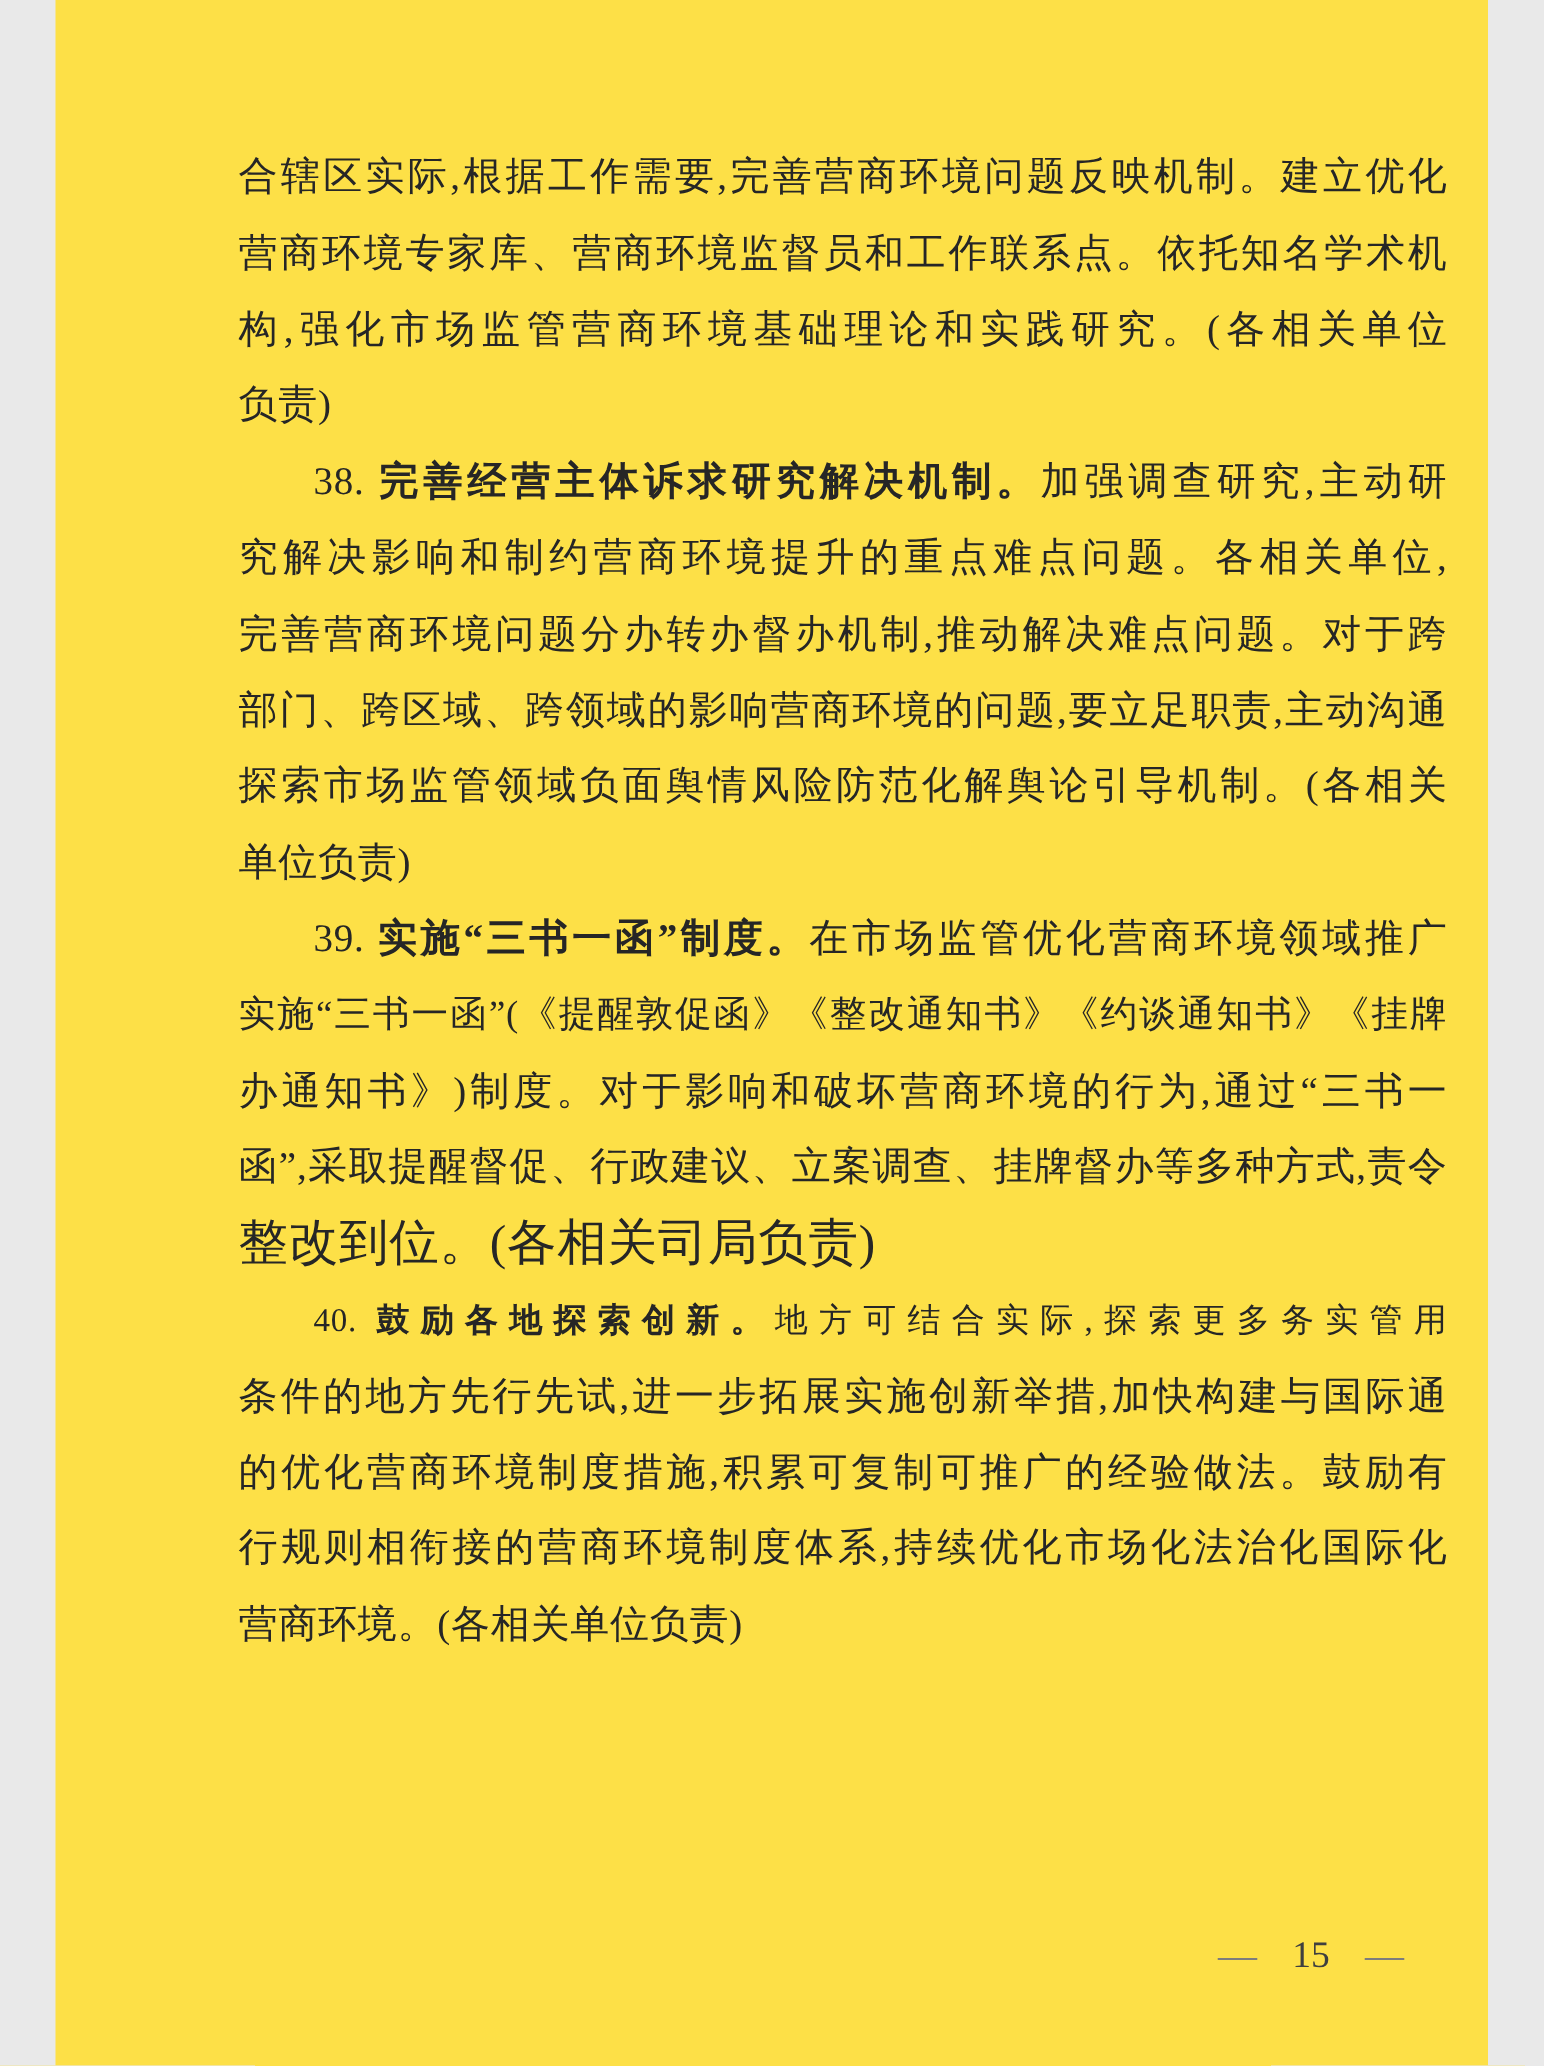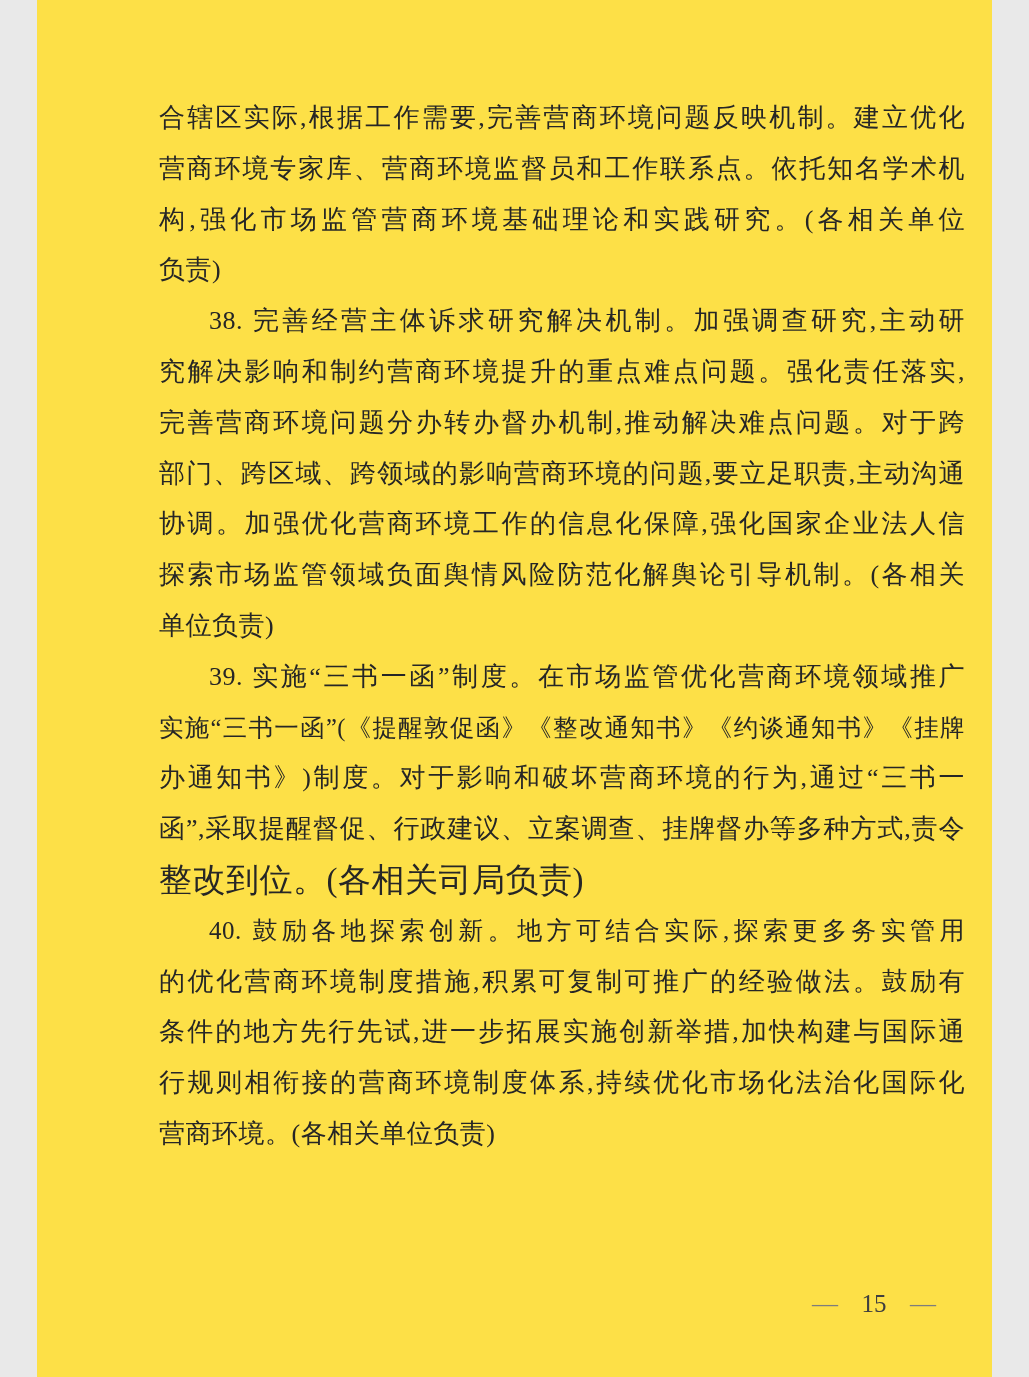--- a/index.html
+++ b/index.html
@@ -22,21 +22,21 @@
   .line {
     height: 50.8px;
     line-height: 50.8px;
     text-align: justify;
     text-align-last: justify;
     overflow: hidden;
     letter-spacing: 0.5px;
   }
   .line.indent { padding-left: 50px; }
   .line.shortline { text-align-last: left; }
-  .lead { font-weight: 400; }
+  .lead { font-weight: 700; }
   .footer {
     position: absolute;
     left: 775px;
     top: 1288px;
     width: 124px;
     height: 32px;
     display: flex;
     justify-content: space-between;
     align-items: center;
     font-size: 25px;
@@ -48,34 +48,33 @@
 <body>
 
 <div class="page">
 
   <div class="doc-body">
       <div class="line" style="font-size: 26px;"><span>合辖区实际,根据工作需要,完善营商环境问题反映机制。建立优化</span></div>
       <div class="line" style="font-size: 26px;"><span>营商环境专家库、营商环境监督员和工作联系点。依托知名学术机</span></div>
       <div class="line" style="font-size: 26px;"><span>构,强化市场监管营商环境基础理论和实践研究。(各相关单位</span></div>
       <div class="line shortline" style="font-size: 26px;"><span>负责)</span></div>
       <div class="line indent" style="font-size: 26px;"><span>38. </span><span class="lead">完善经营主体诉求研究解决机制。</span><span>加强调查研究,主动研</span></div>
-      <div class="line" style="font-size: 26px;"><span>究解决影响和制约营商环境提升的重点难点问题。强化责任落实,</span></div>
+      <div class="line" style="font-size: 26px;"><span>究解决影响和制约营商环境提升的重点难点问题。各相关单位,</span></div>
       <div class="line" style="font-size: 26px;"><span>完善营商环境问题分办转办督办机制,推动解决难点问题。对于跨</span></div>
       <div class="line" style="font-size: 26px;"><span>部门、跨区域、跨领域的影响营商环境的问题,要立足职责,主动沟通</span></div>
-      <div class="line" style="font-size: 26px;"><span>协调。加强优化营商环境工作的信息化保障,强化国家企业法人信</span></div>
       <div class="line" style="font-size: 26px;"><span>探索市场监管领域负面舆情风险防范化解舆论引导机制。(各相关</span></div>
       <div class="line shortline" style="font-size: 26px;"><span>单位负责)</span></div>
       <div class="line indent" style="font-size: 26px;"><span>39. </span><span class="lead">实施“三书一函”制度。</span><span>在市场监管优化营商环境领域推广</span></div>
       <div class="line" style="font-size: 24.5px;"><span>实施“三书一函”(《提醒敦促函》《整改通知书》《约谈通知书》《挂牌督</span></div>
       <div class="line" style="font-size: 26px; font-family: Liberation Serif, serif;"><span>办通知书》)制度。对于影响和破坏营商环境的行为,通过“三书一</span></div>
       <div class="line" style="font-size: 26px;"><span>函”,采取提醒督促、行政建议、立案调查、挂牌督办等多种方式,责令</span></div>
       <div class="line shortline" style="font-size: 33px;"><span>整改到位。(各相关司局负责)</span></div>
-      <div class="line indent" style="font-size: 25px;"><span>40. </span><span class="lead">鼓励各地探索创新。</span><span>地方可结合实际,探索更多务实管用</span></div>
+      <div class="line indent" style="font-size: 22px;"><span>40. </span><span class="lead">鼓励各地探索创新。</span><span>地方可结合实际,探索更多务实管用</span></div>
+      <div class="line" style="font-size: 26px;"><span>条件的地方先行先试,进一步拓展实施创新举措,加快构建与国际通</span></div>
       <div class="line" style="font-size: 26px;"><span>的优化营商环境制度措施,积累可复制可推广的经验做法。鼓励有</span></div>
-      <div class="line" style="font-size: 26px;"><span>条件的地方先行先试,进一步拓展实施创新举措,加快构建与国际通</span></div>
       <div class="line" style="font-size: 26px;"><span>行规则相衔接的营商环境制度体系,持续优化市场化法治化国际化</span></div>
       <div class="line shortline" style="font-size: 26px;"><span>营商环境。(各相关单位负责)</span></div>
     </div>
 
   <div class="footer">
     <span class="dash">—</span>
     <span class="num">15</span>
     <span class="dash">—</span>
   </div>
 

